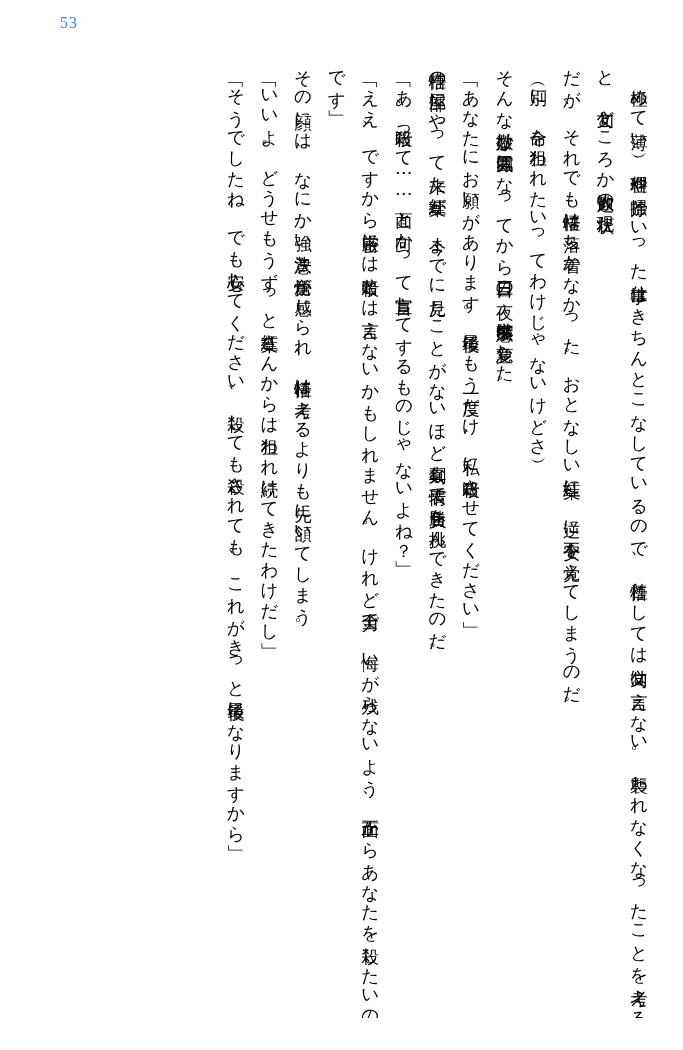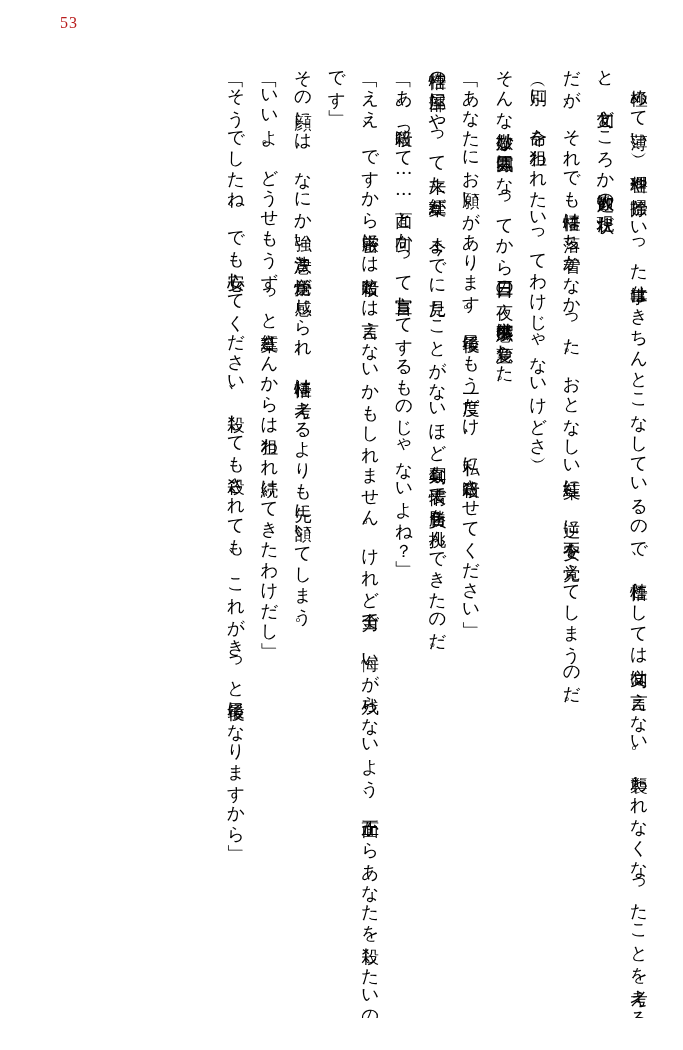--- a/index.html
+++ b/index.html
@@ -20,21 +20,21 @@
     height: 1050px;
     box-sizing: border-box;
   }
   .page-number {
     position: absolute;
     top: 14px;
     left: 60px;
     font-size: 16px;
     font-family: "Liberation Serif", "DejaVu Serif", serif;
     letter-spacing: 1px;
-    color: #b91c1c;
+    color: #3b82f6;
   }
   .body-text {
     position: absolute;
     top: 58px;
     left: 28px;
     right: 28px;
     height: 960px;
     writing-mode: vertical-rl;
     text-orientation: upright;
     direction: ltr;

